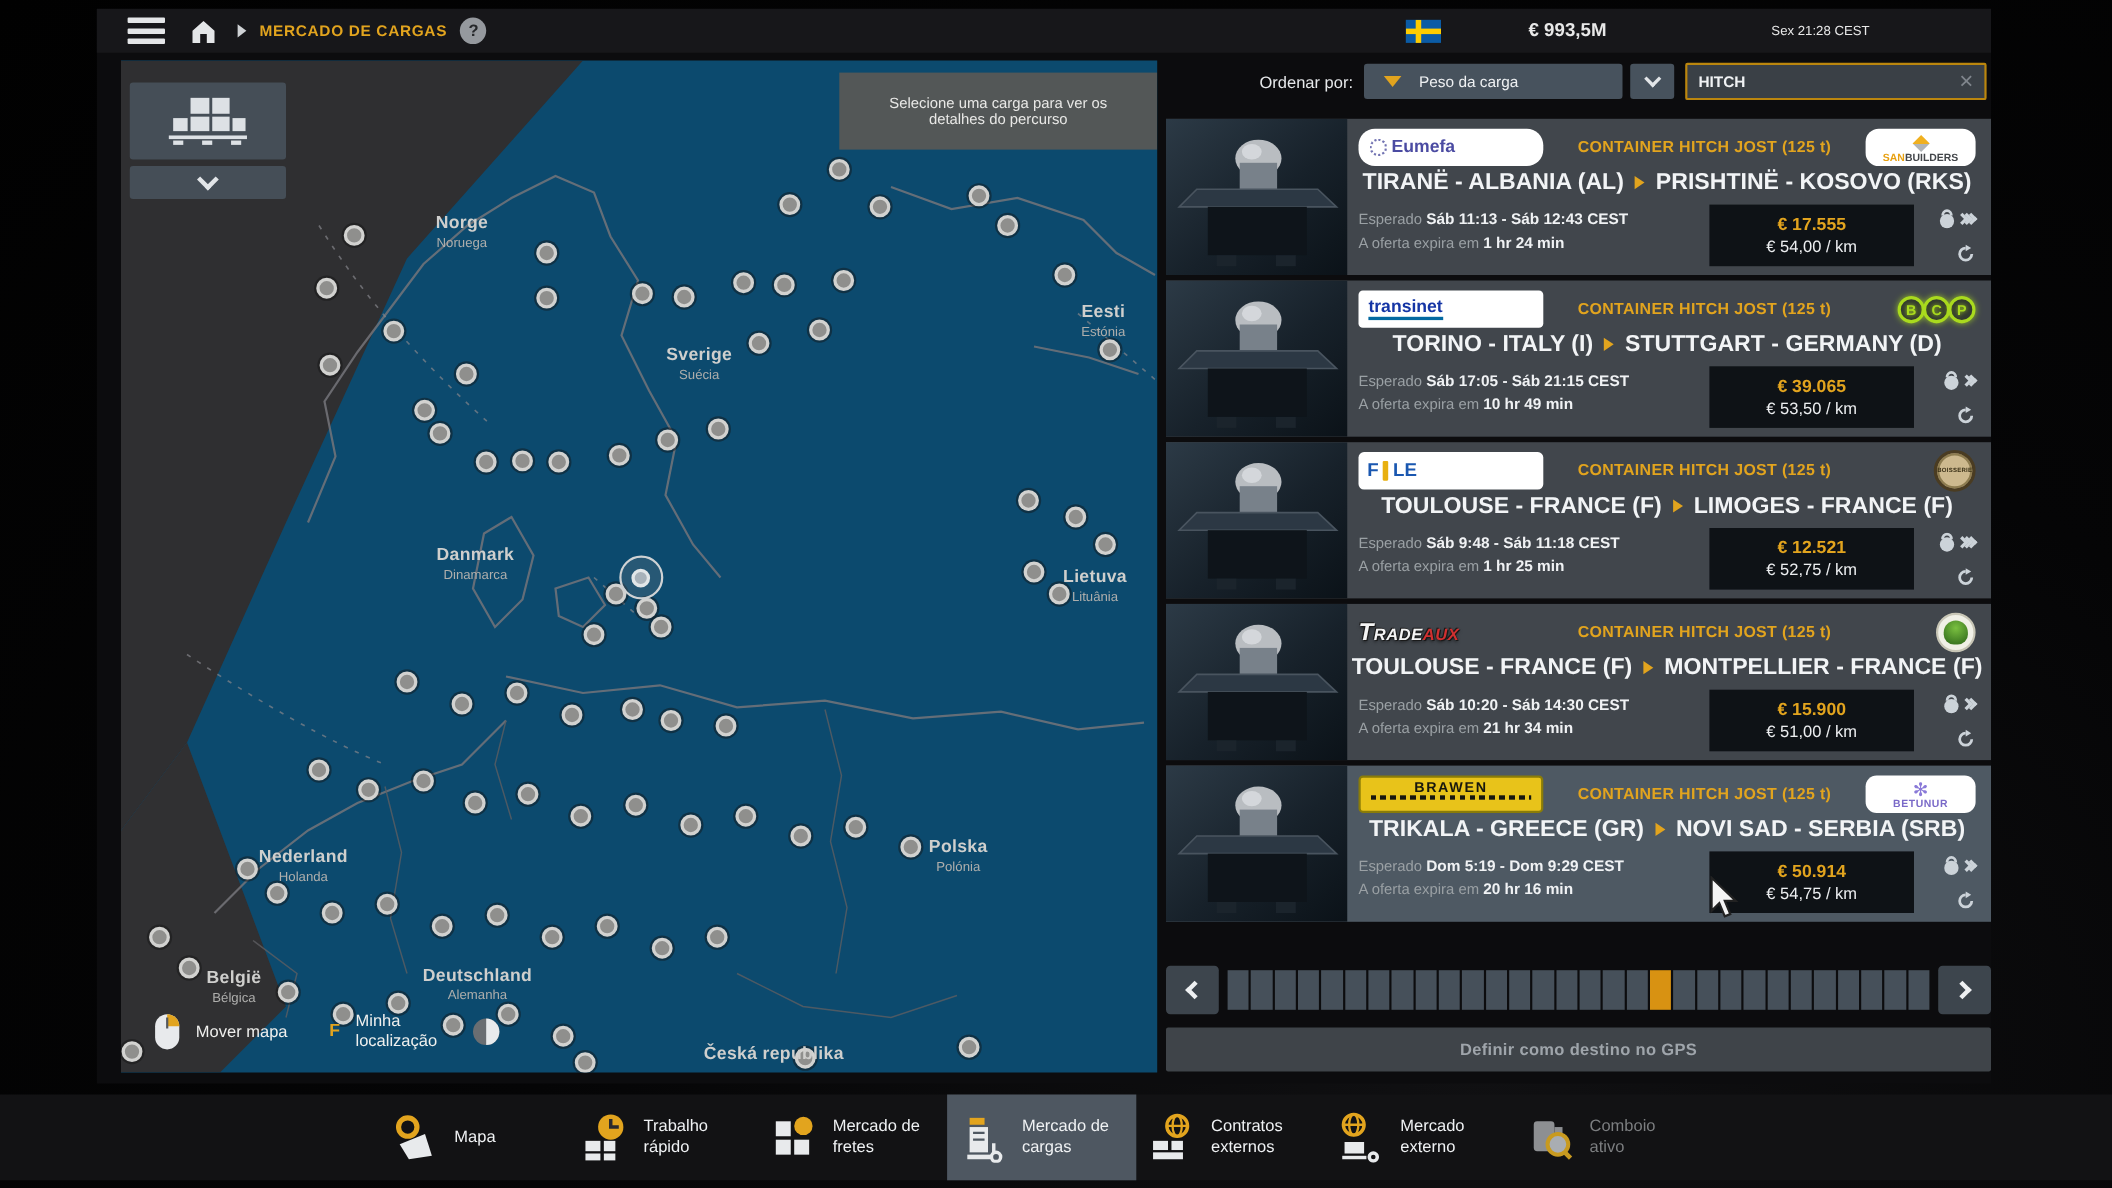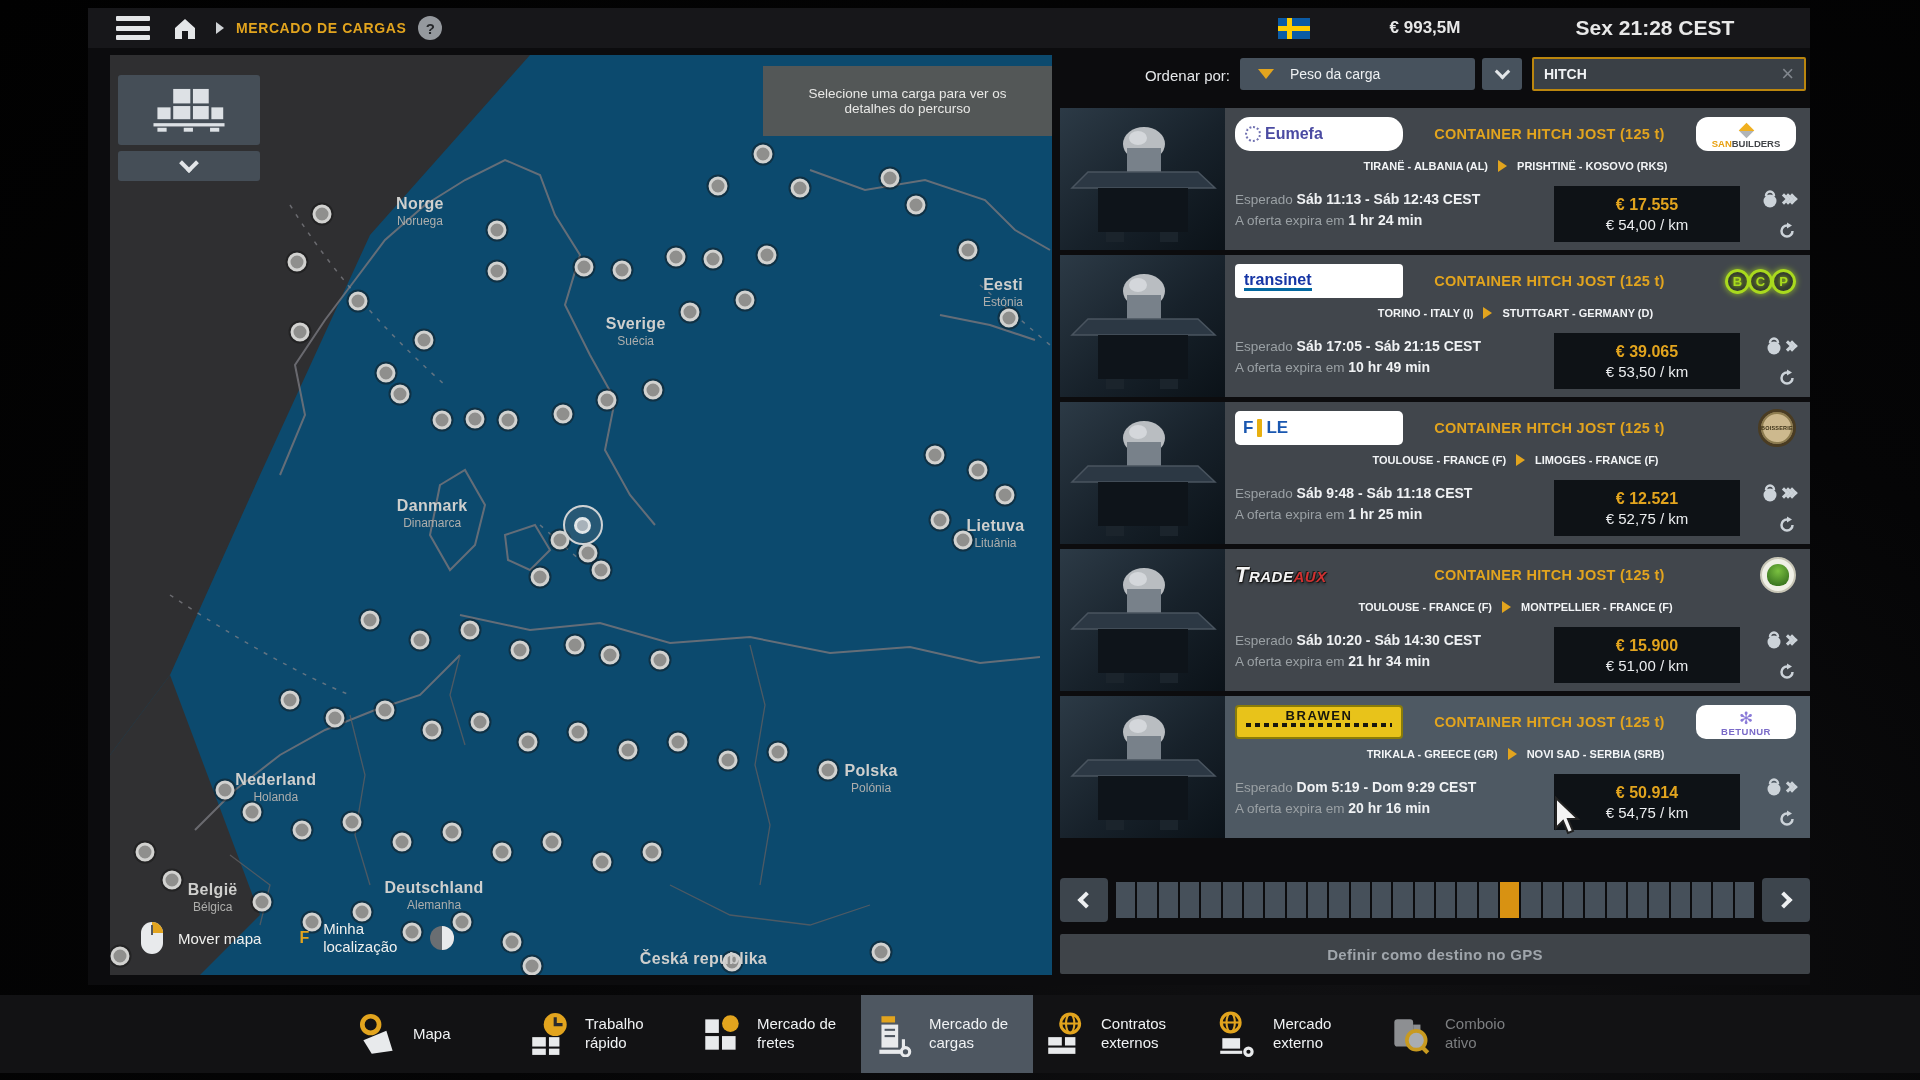--- a/index.html
+++ b/index.html
@@ -23,21 +23,21 @@
     border-bottom:6px solid transparent; margin:0 12px 0 18px; }
   .tb-crumb { color:#e2a41e; font-weight:bold; font-size:14px; letter-spacing:0.6px; }
   .tb-help { width:24px; height:24px; border-radius:50%; background:#95999e; color:#26282b;
     font-weight:bold; font-size:15px; display:flex; align-items:center; justify-content:center;
     margin-left:12px; }
   .tb-right { margin-left:auto; display:flex; align-items:center; height:100%;padding-left:40px; }
   .flag-sweden { position:relative; width:32px; height:21px; background:#0b5ba5; overflow:hidden; }
   .flag-sweden .fs-h { position:absolute; left:0; top:8px; width:100%; height:5px; background:#fecc00; }
   .flag-sweden .fs-v { position:absolute; left:9px; top:0; width:5px; height:100%; background:#fecc00; }
   .tb-money { width:230px; text-align:center; font-size:17px; font-weight:600; }
-  .tb-time { width:230px; text-align:center; font-size:21px; font-weight:700; margin-right:40px; }
+  .tb-time { width:230px; text-align:center; font-size:12px; font-weight:400; margin-right:40px; }
 
   
   .map-panel { position:absolute; left:22px; top:47px; width:942px; height:920px;
     background:#0c4a6e; overflow:hidden; }
   .map-svg { position:absolute; left:0; top:0; width:100%; height:100%; }
   .map-dot { position:absolute; width:19px; height:19px; border-radius:50%; background:#8f8f8d;
     border:3px solid #d2d2d0; box-shadow:0 0 0 2px rgba(20,20,20,.45); transform:translate(-50%,-50%); }
   .player-marker { position:absolute; width:40px; height:40px; border-radius:50%;
     border:2px solid #cfd2d4; transform:translate(-50%,-50%);
     display:flex; align-items:center; justify-content:center; background:rgba(120,130,140,.25); }
@@ -85,21 +85,21 @@
   .thumb { width:165px; height:100%; flex:none; }
   .thumb svg { display:block; width:100%; height:100%; }
   .row-body { flex:1; padding:8px 14px 8px 10px; display:flex; flex-direction:column; min-width:0; }
   .row-head { display:flex; align-items:center; height:38px; }
   .logo-slot { height:34px; display:flex; align-items:center; gap:4px; flex:none; }
   .logo-slot.company { width:168px; }
   .logo-slot.recipient { width:100px; justify-content:flex-end; }
   .row-title { flex:1; text-align:center; color:#e2a41e; font-size:14.5px; font-weight:bold;
     letter-spacing:0.3px; white-space:nowrap; }
   .row-route { display:flex; align-items:center; justify-content:center; gap:10px; height:28px;
-    color:#f2f4f6; font-size:11px; font-weight:bold; white-space:nowrap; }
+    color:#f2f4f6; font-size:21px; font-weight:bold; white-space:nowrap; }
   .route-arrow { width:0; height:0; border-left:9px solid #e2a41e; border-top:6px solid transparent;
     border-bottom:6px solid transparent; }
   .row-detail { display:flex; margin-top:6px; align-items:stretch; }
   .detail-left { flex:1; font-size:13.5px; line-height:20px; padding-top:3px; color:#f0f2f4; }
   .detail-left .dim { color:#9aa0a4; }
   .detail-left b { font-size:14px; }
   .price-box { width:186px; height:56px; background:#0e1216; display:flex; flex-direction:column;
     align-items:center; justify-content:center; gap:2px; flex:none; }
   .price-box .price { color:#e2a41e; font-size:16px; font-weight:bold; }
   .price-box .rate { color:#eceef0; font-size:15px; }

